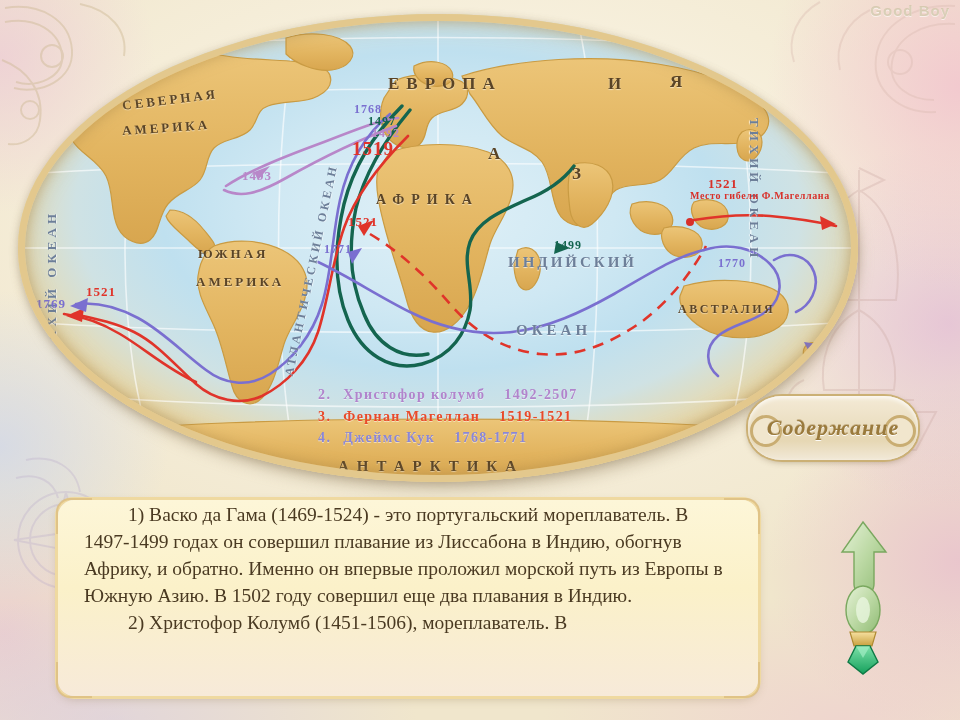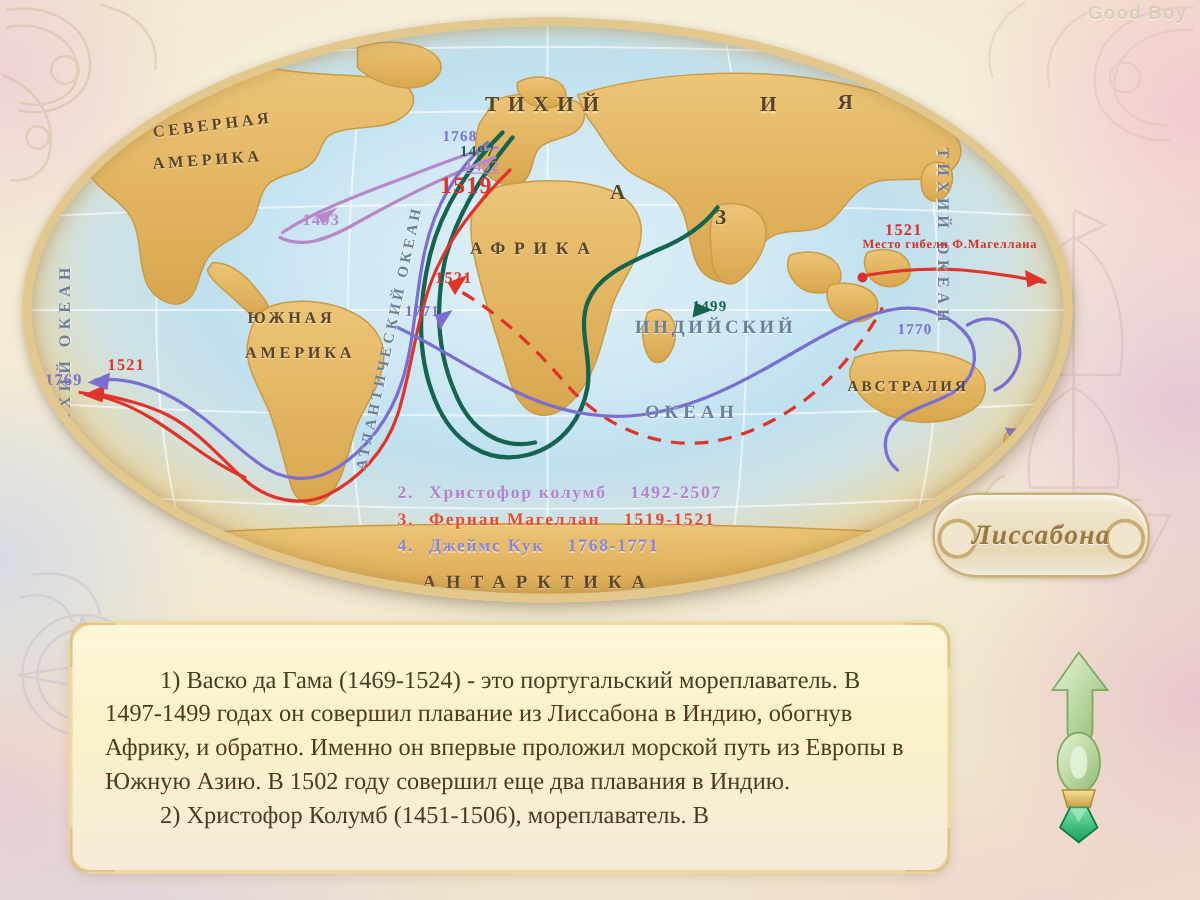--- a/index.html
+++ b/index.html
@@ -100,21 +100,21 @@
            text-shadow:0 1px 0 rgba(255,255,255,.5);}
 
   
   #panel{
     position:absolute;left:58px;top:500px;width:700px;height:196px;
     border-radius:16px;
     background:linear-gradient(180deg,#fdf6d8 0%, #fbf1c9 45%, #f7ead9 100%);
     box-shadow:0 0 0 3px #efd9a0, 0 3px 10px rgba(140,115,75,.35);
   }
   #panel .inner{
-    padding:32px 26px 10px 26px;
+    padding:2px 26px 10px 26px;
     font-family:"Liberation Serif", serif;
     font-size:19.5px;line-height:1.38;color:#4a3a22;text-align:left;
   }
   #panel p{margin:0;}
   #panel p.indent{text-indent:44px;}
 
   
   .panel-corner{position:absolute;width:34px;height:34px;border:2px solid rgba(214,180,118,.6);}
   .pc-tl{left:-2px;top:-2px;border-right:none;border-bottom:none;border-radius:14px 0 0 0;}
   .pc-tr{right:-2px;top:-2px;border-left:none;border-bottom:none;border-radius:0 14px 0 0;}
@@ -355,21 +355,21 @@
           <path d="M800,330 L786,328 L794,344 Z" fill="#7a6fd0"></path>
         </g>
       </svg>
 
       <div class="mlabel" style="left:104px;top:78px;font-size:13px;transform:rotate(-7deg);">СЕВЕРНАЯ</div>
       <div class="mlabel" style="left:104px;top:106px;font-size:13px;transform:rotate(-4deg);">АМЕРИКА</div>
 
       <div class="mlabel" style="left:180px;top:232px;font-size:13px;">ЮЖНАЯ</div>
       <div class="mlabel" style="left:178px;top:260px;font-size:13px;">АМЕРИКА</div>
 
-      <div class="mlabel" style="left:370px;top:60px;font-size:17px;letter-spacing:7px;">ТИХИЙ</div>
+      <div class="mlabel" style="left:370px;top:60px;font-size:17px;letter-spacing:7px;">ЕВРОПА</div>
 
       <div class="mlabel" style="left:358px;top:178px;font-size:14px;letter-spacing:7px;">АФРИКА</div>
 
       <div class="mlabel" style="left:470px;top:130px;font-size:17px;">А</div>
       <div class="mlabel" style="left:554px;top:150px;font-size:17px;">З</div>
       <div class="mlabel" style="left:590px;top:60px;font-size:17px;">И</div>
       <div class="mlabel" style="left:652px;top:58px;font-size:17px;">Я</div>
 
       <div class="mlabel" style="left:660px;top:288px;font-size:12px;letter-spacing:2.5px;">АВСТРАЛИЯ</div>
 
@@ -382,21 +382,21 @@
            writing-mode:vertical-rl;">ТИХИЙ ОКЕАН</div>
 
       <div class="mlabel ocean" style="left:286px;top:148px;font-size:12px;
            writing-mode:vertical-rl;transform:rotate(192deg);letter-spacing:3px;">АТЛАНТИЧЕСКИЙ ОКЕАН</div>
 
       <div class="mlabel ocean" style="left:490px;top:240px;font-size:15px;letter-spacing:3px;">ИНДИЙСКИЙ</div>
       <div class="mlabel ocean" style="left:498px;top:308px;font-size:15px;letter-spacing:4px;">ОКЕАН</div>
 
       <div class="yr" style="left:336px;top:88px;font-size:12px;color:#7a6fd0;">1768</div>
       <div class="yr" style="left:350px;top:100px;font-size:12px;color:#14654f;">1497</div>
-      <div class="yr" style="left:354px;top:112px;font-size:12px;color:#b887c9;text-decoration:underline;">1492</div>
+      <div class="yr" style="left:354px;top:112px;font-size:12px;color:#b887c9;">1492</div>
       <div class="yr" style="left:334px;top:124px;font-size:19px;color:#e0342a;">1519</div>
 
       <div class="yr" style="left:224px;top:154px;font-size:13px;color:#b887c9;">1493</div>
 
       <div class="yr" style="left:330px;top:200px;font-size:13px;color:#e0342a;">1521</div>
 
       <div class="yr" style="left:306px;top:228px;font-size:12px;color:#7a6fd0;">1771</div>
 
       <div class="yr" style="left:536px;top:224px;font-size:12px;color:#14654f;">1499</div>
 
@@ -427,21 +427,21 @@
       </div>
 
     </div>
     <div class="globe-rim"></div>
   </div>
 
   <div id="contents-btn">
     <div class="scroll-bg"></div>
     <div class="curl l"></div>
     <div class="curl r"></div>
-    <div class="lbl">Лиссабона</div>
+    <div class="lbl">Содержание</div>
   </div>
 
   <div id="panel">
     <span class="panel-corner pc-tl"></span>
     <span class="panel-corner pc-tr"></span>
     <span class="panel-corner pc-bl"></span>
     <span class="panel-corner pc-br"></span>
     <div class="inner">
       <p class="indent">1) Васко да Гама (1469-1524) - это португальский мореплаватель. В 1497-1499 годах он совершил плавание из Лиссабона в Индию, обогнув Африку, и обратно. Именно он впервые проложил морской путь из Европы в Южную Азию. В 1502 году совершил еще два плавания в Индию.</p>
       <p class="indent">2) Христофор Колумб (1451-1506), мореплаватель. В</p>

